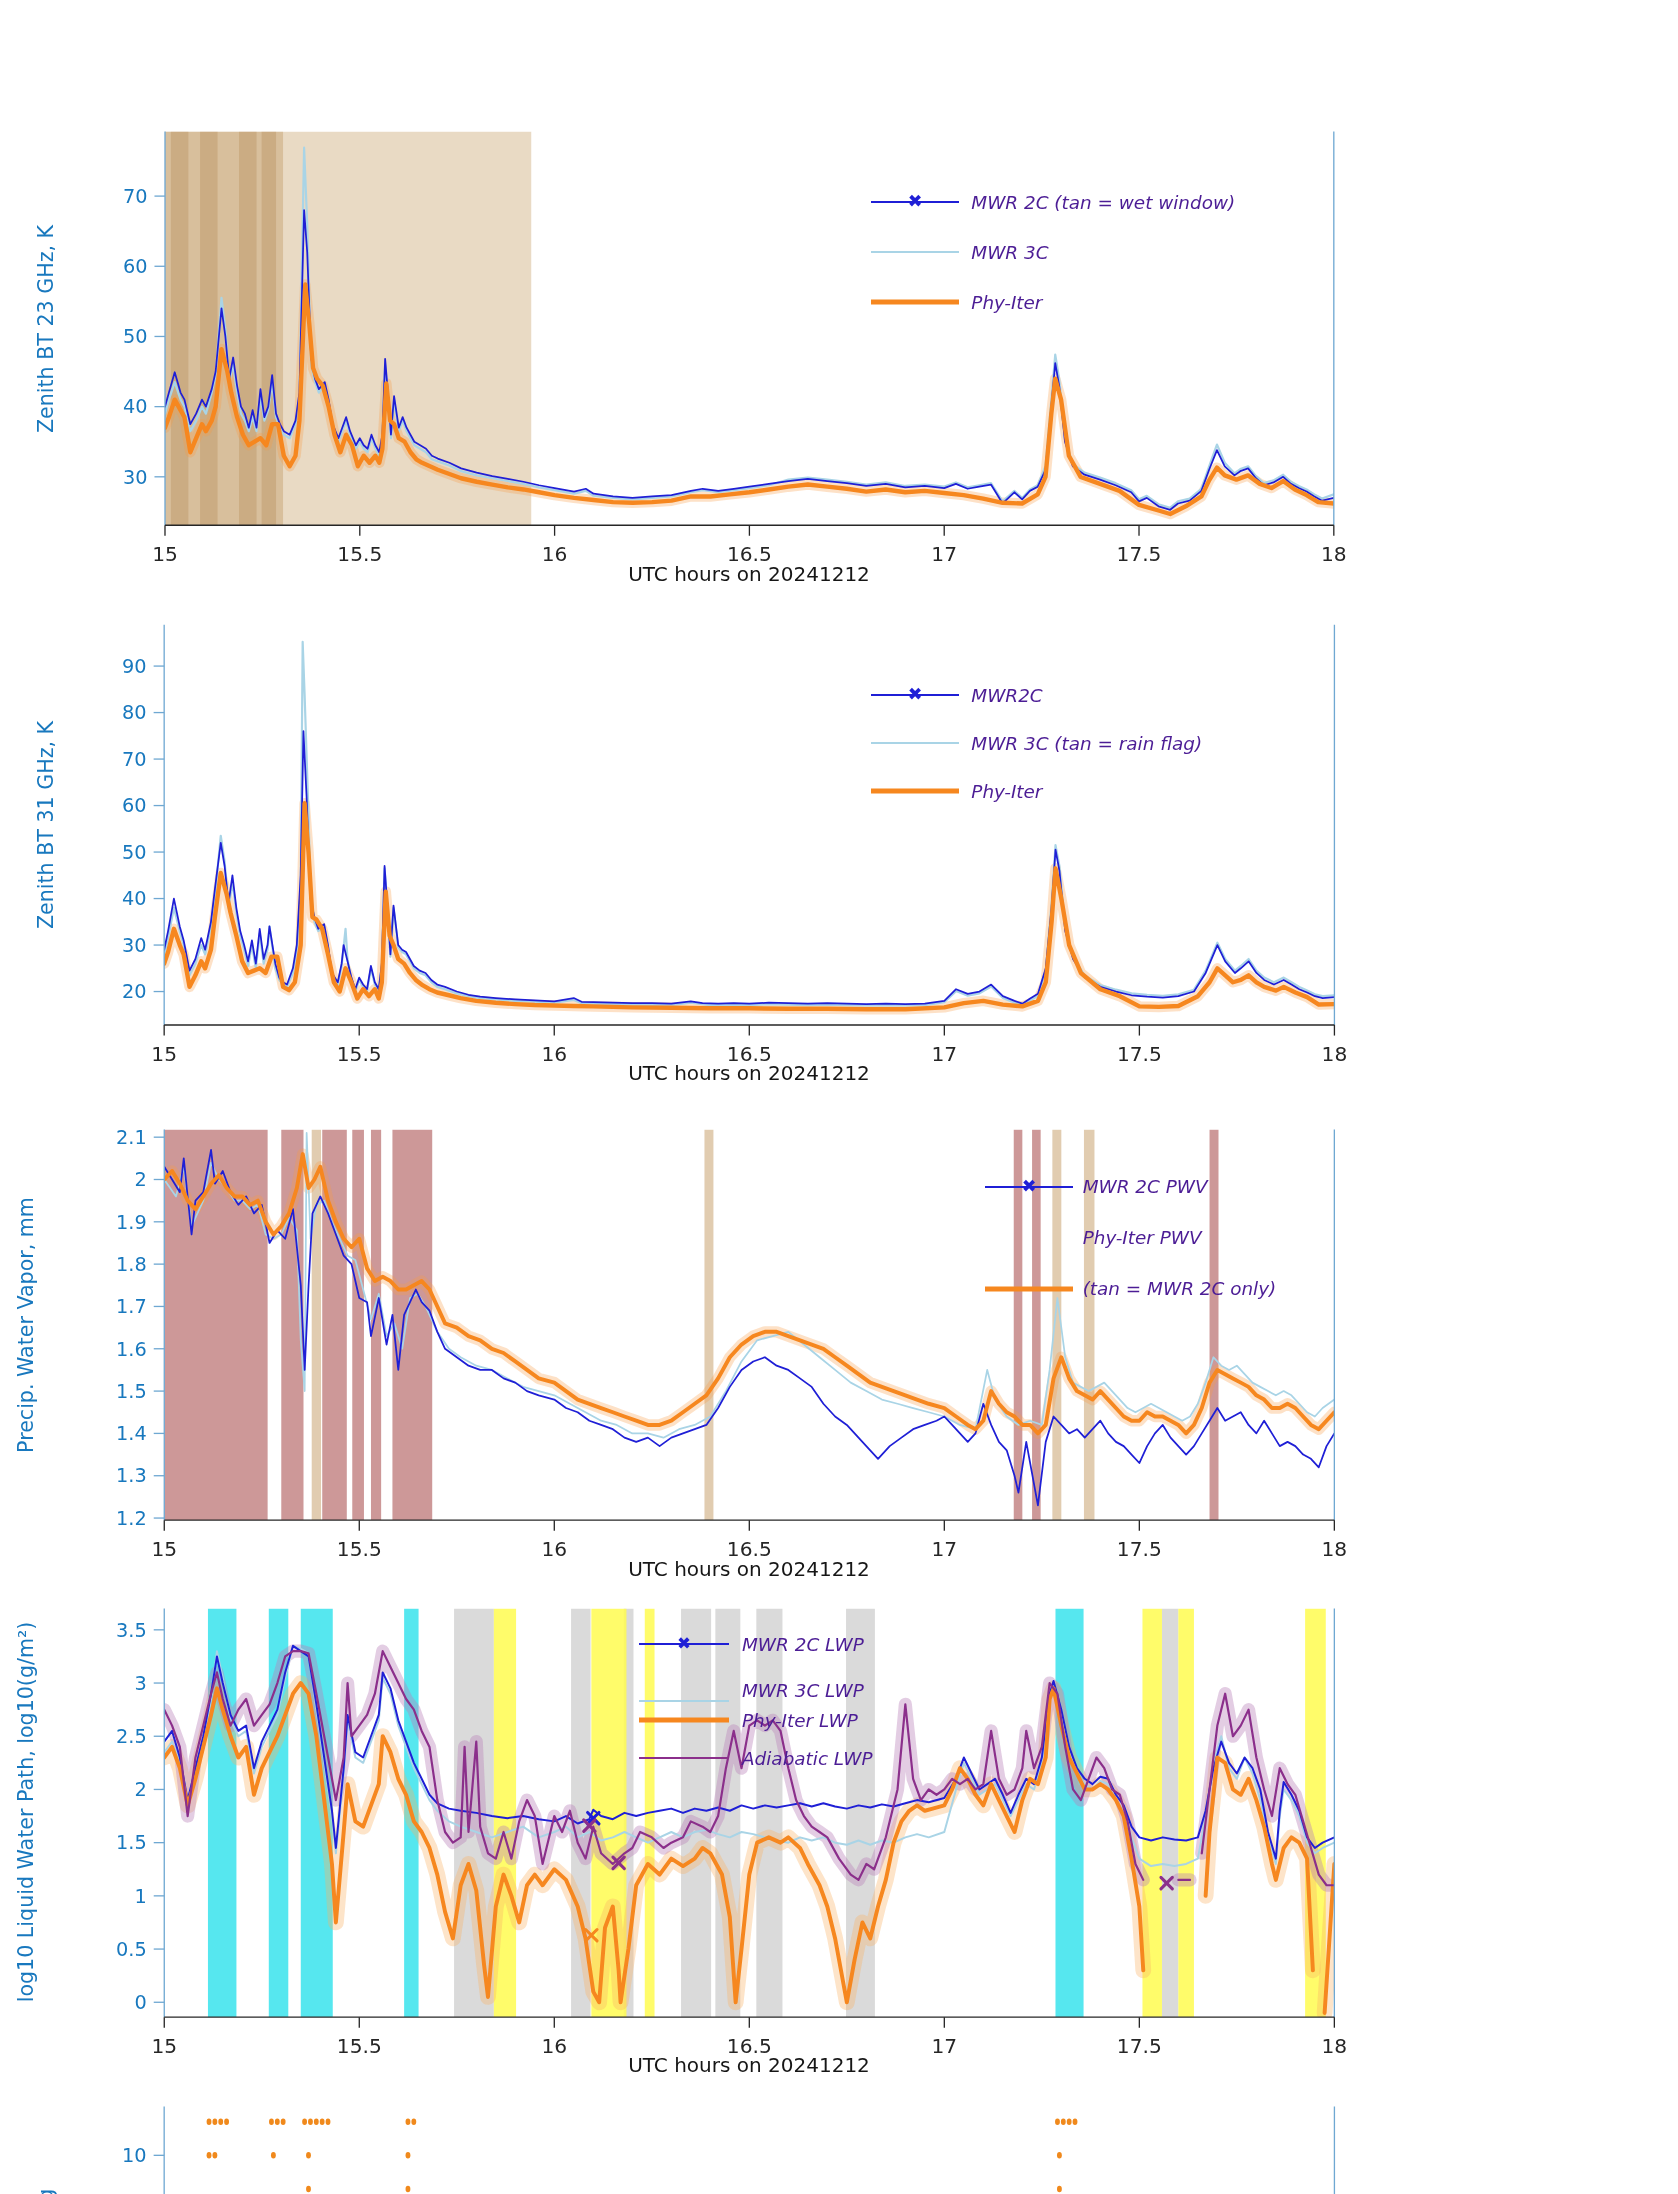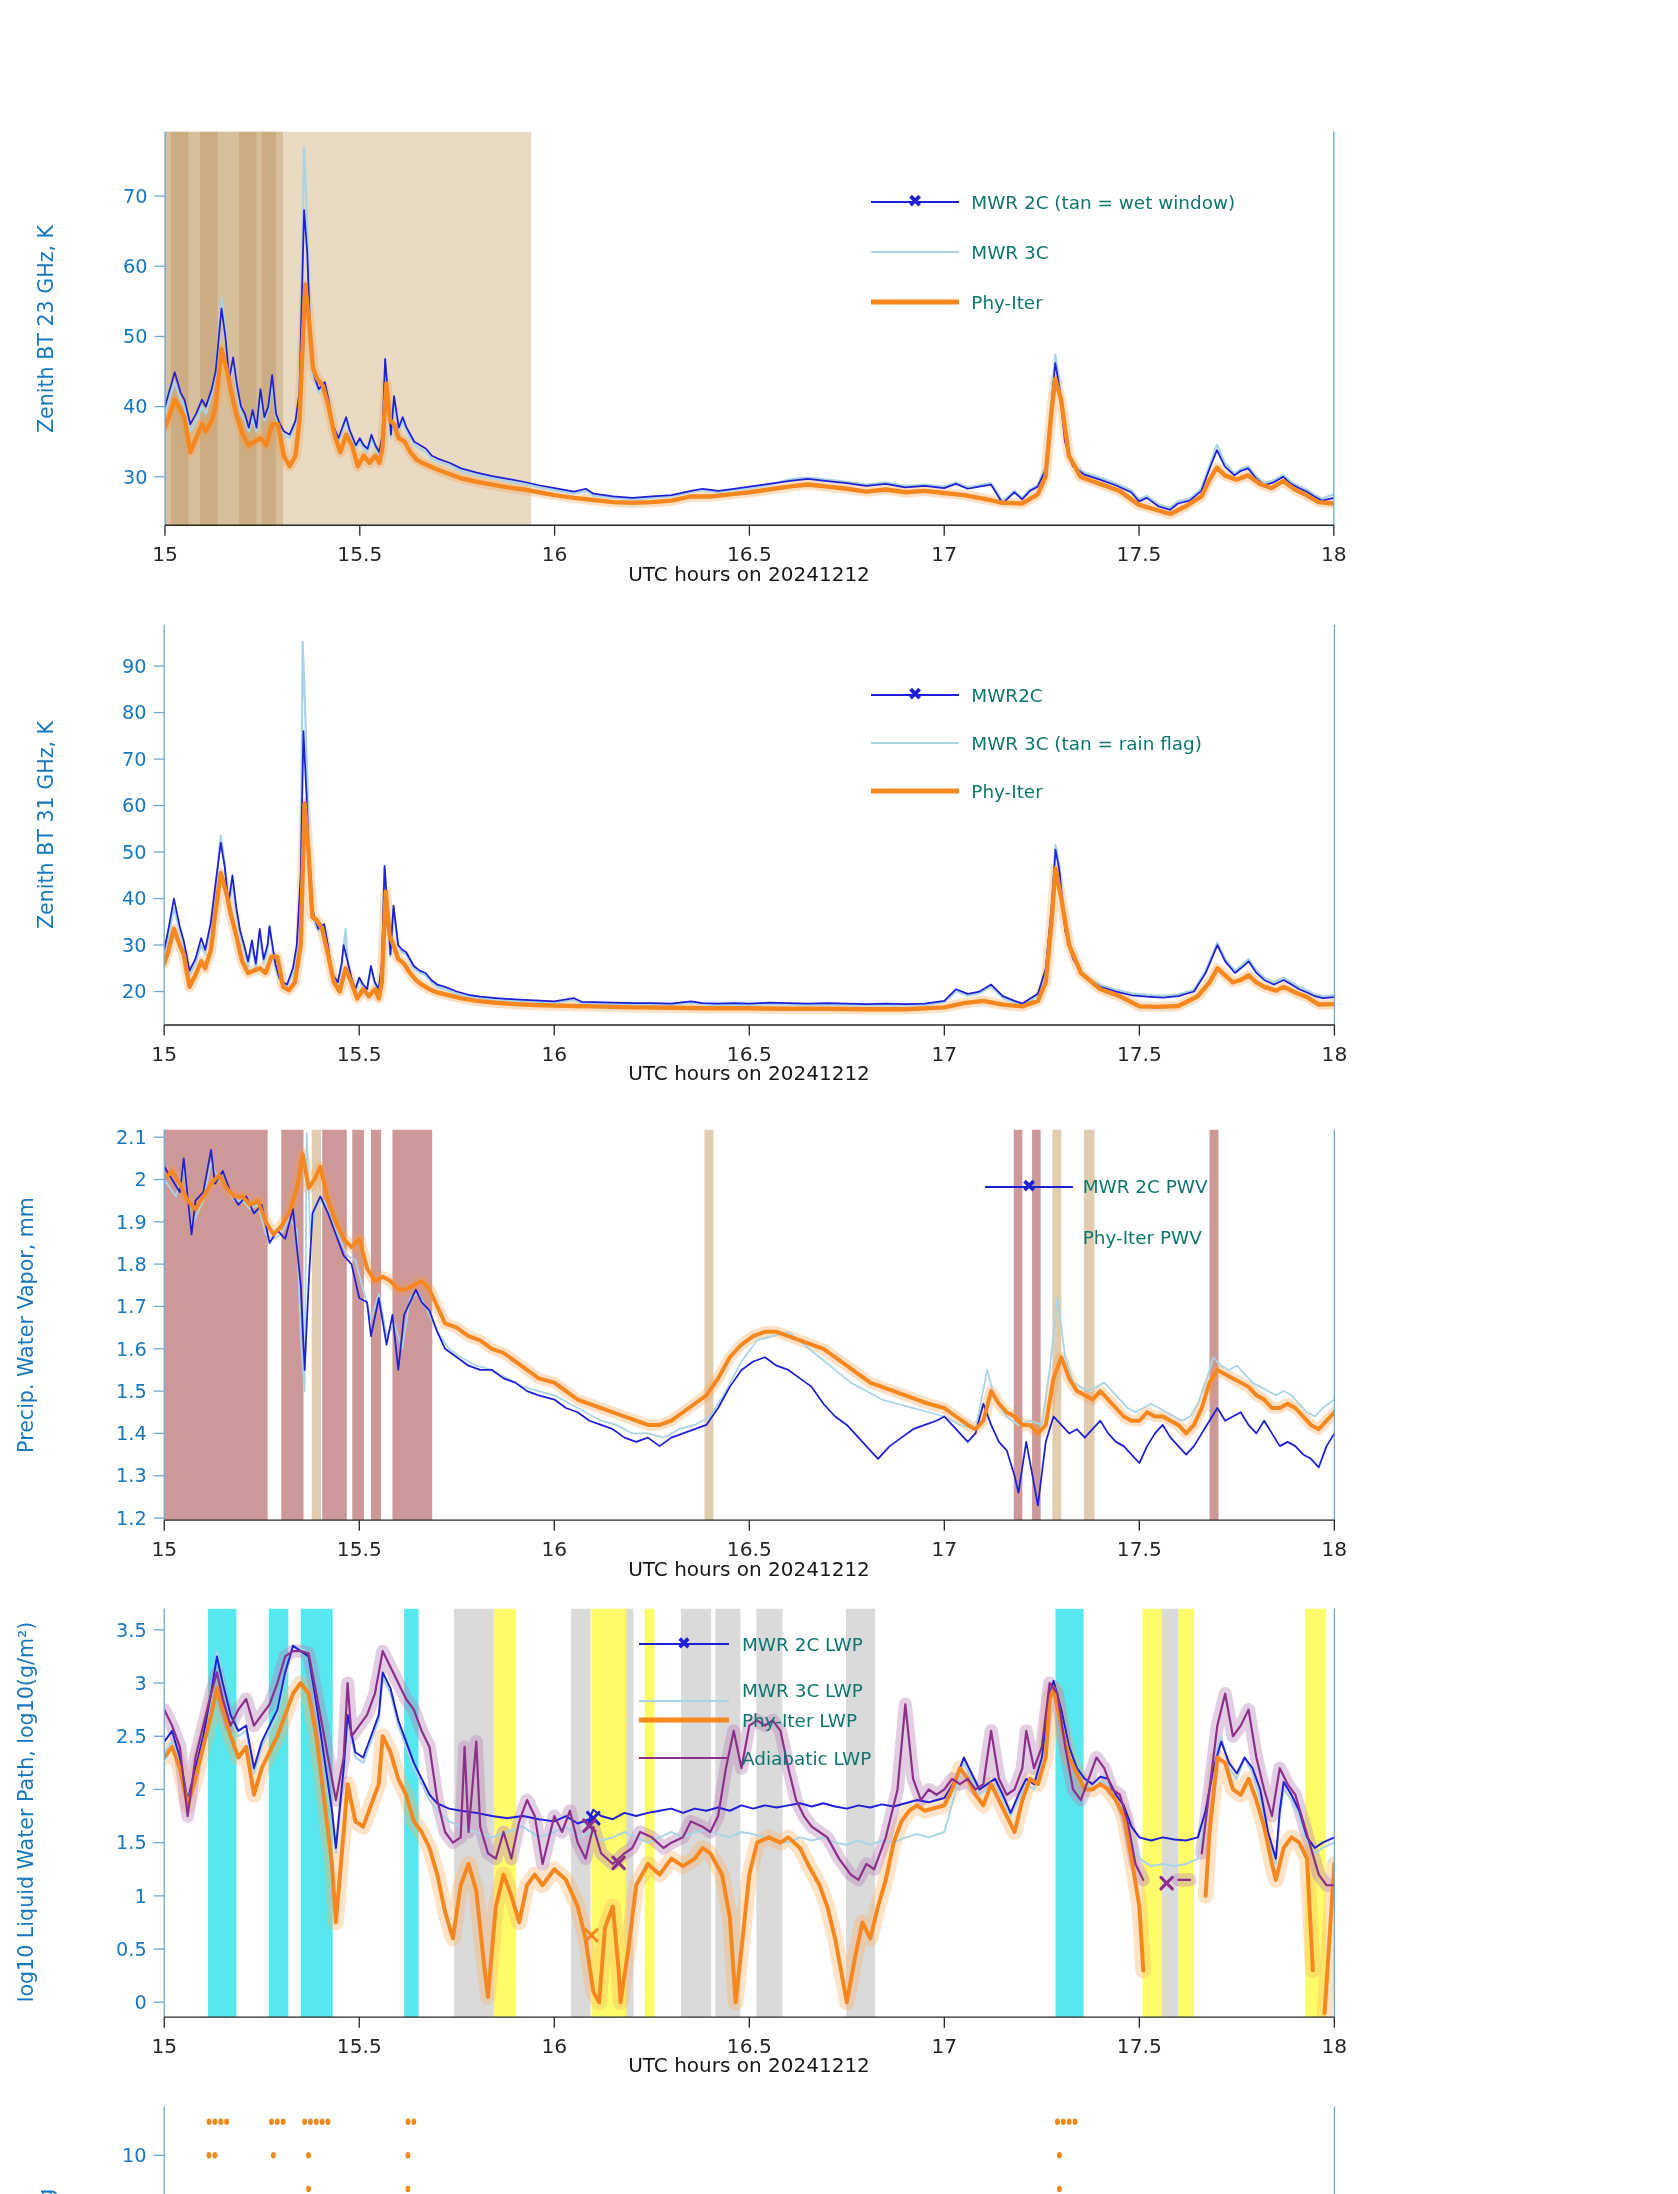--- a/index.html
+++ b/index.html
@@ -8,21 +8,21 @@
   svg.canvas{position:absolute;left:0;}
   .ylabel{position:absolute;color:#1878be;font-size:20.6px;white-space:nowrap;
           transform:translate(-50%,-50%) rotate(-90deg);}
   .xlabel{position:absolute;color:#161616;font-size:20px;white-space:nowrap;transform:translateX(-50%);}
   .legend{position:absolute;}
   .lrow{display:flex;align-items:center;}
   .sw{position:relative;flex:0 0 auto;}
   .sw .ln{position:absolute;left:0;right:0;top:50%;transform:translateY(-50%);}
   .sw .xm{position:absolute;left:50%;top:50%;transform:translate(-50%,-52%);
           font-weight:bold;line-height:1;}
-  .ltext{font-size:18.4px;color:#0f766e;white-space:nowrap;}
+  .ltext{font-size:18.4px;color:#4c1d95;white-space:nowrap;font-style:italic;}
 </style>
 </head>
 <body>
 
 <section>
   <div class="ylabel" style="left:46px;top:329px;">Zenith BT 23 GHz, K</div>
   <svg id="svg0" class="canvas" width="1679" height="477" style="top: 114px;" viewBox="0 0 3825 1088">
       <defs>
         <clipPath id="clip0">
           <rect x="374" y="40" width="2666" height="898"></rect>
@@ -234,20 +234,26 @@
     <div class="lrow" style="height:51px;">
       <span class="sw" style="width:88px;margin-right:9.7px;">
           <span class="ln" style="border-top:2.6px solid #1f1fd6;"></span>
           <span class="xm" style="color:#1f1fd6;font-size:17.6px;">✖</span>
         </span>
       <span class="ltext">MWR 2C PWV</span>
     </div>
     <div class="lrow" style="height:51px;">
       <span class="sw" style="width:88px;margin-right:9.7px;"></span>
       <span class="ltext">Phy-Iter PWV</span>
+    </div>
+    <div class="lrow" style="height:51px;">
+      <span class="sw" style="width:88px;margin-right:9.7px;">
+          <span class="ln" style="border-top:5.3px solid #f6871f;"></span>
+        </span>
+      <span class="ltext">(tan = MWR 2C only)</span>
     </div>
   </div>
 </section>
 
 <section>
   <div class="ylabel" style="left:26px;top:1812px;">log10 Liquid Water Path, log10(g/m²)</div>
   <svg id="svg3" class="canvas" width="1679" height="492" style="top: 1591px;" viewBox="0 0 3825 1121">
       <defs>
         <clipPath id="clip3">
           <rect x="374" y="40" width="2666" height="931"></rect>

